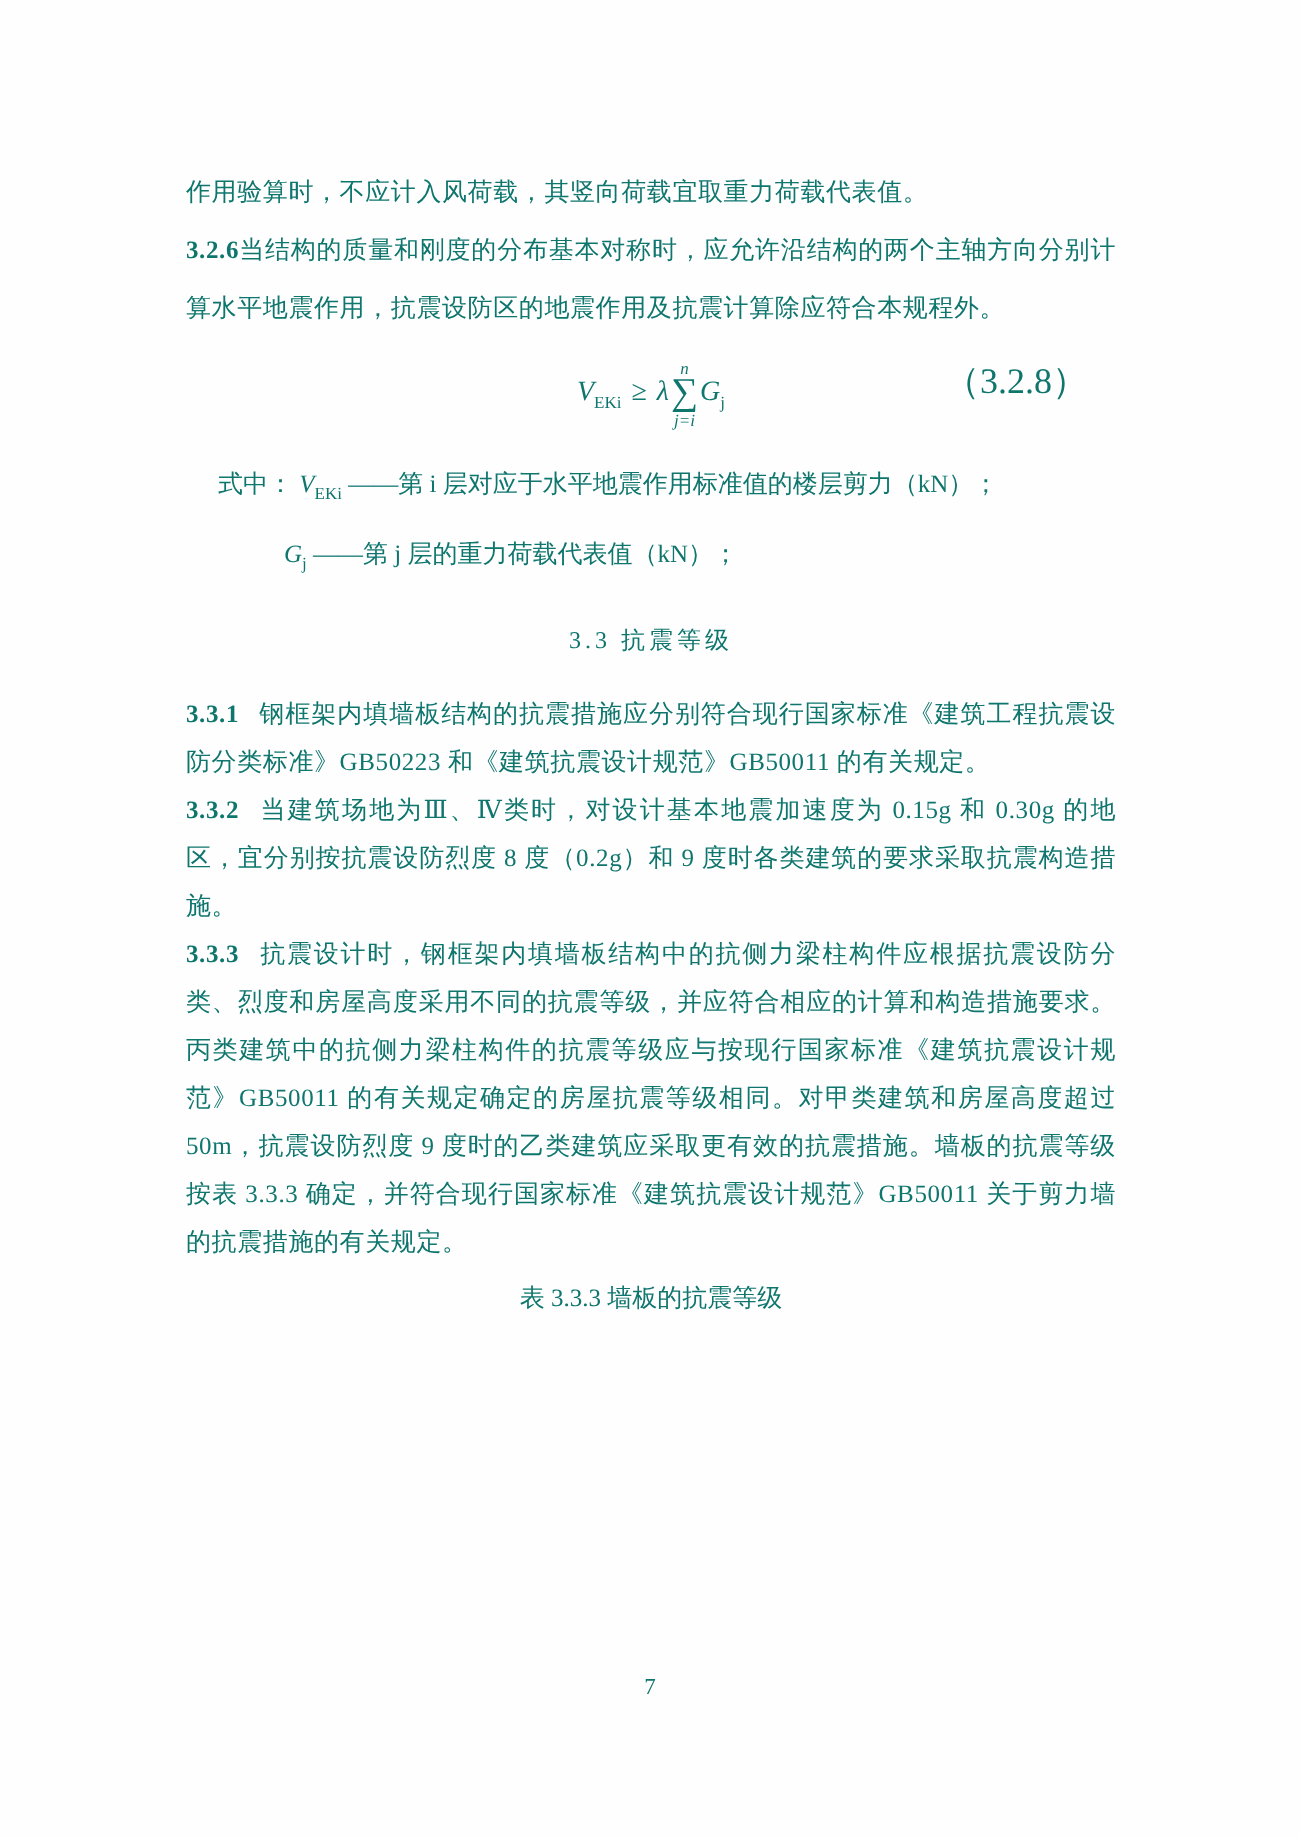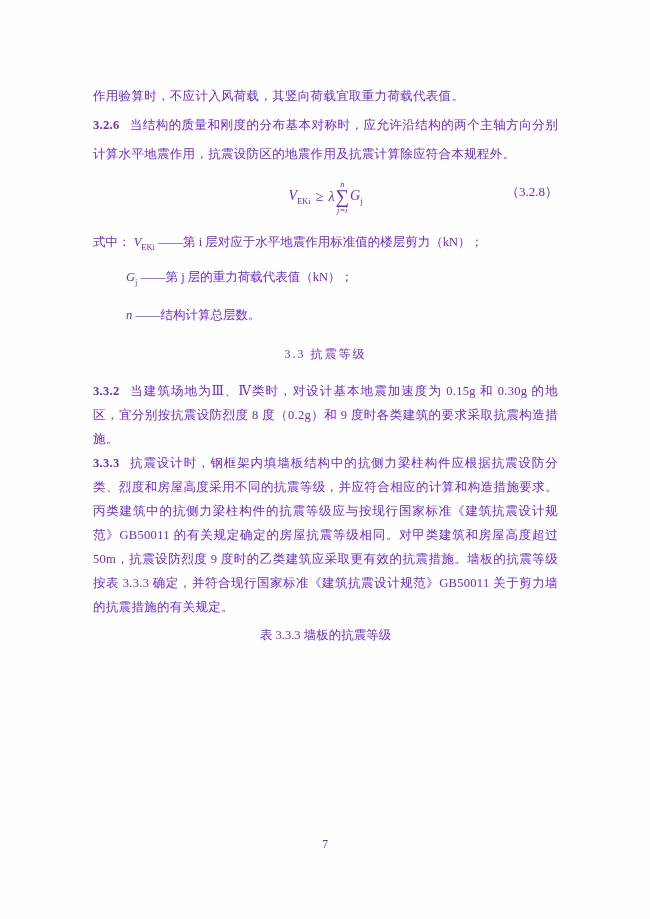--- a/index.html
+++ b/index.html
@@ -4,37 +4,37 @@
 <style>
   * { margin: 0; padding: 0; box-sizing: border-box; }
   html, body { background: #ffffff; }
   .page {
     position: relative;
     width: 650px;
     height: 919px;
     margin: 0 auto;
     background: #fefefe;
     font-family: "Liberation Serif", "DejaVu Serif", serif;
-    color: #6d28d9;
+    color: #0f766e;
     overflow: hidden;
     text-decoration: underline;
   }
   .content {
     position: absolute;
     left: 93px;
     top: 82px;
     width: 465px;
   }
   .para {
     font-size: 12.5px;
     line-height: 29px;
     text-align: justify;
     letter-spacing: 0.3px;
   }
-  .para b { margin-right: 10px; }
+  .para b { margin-right: 0; }
   .sec-b .para { line-height: 24px; }
   .sec-b .para b { margin-right: 10px; }
 
   
   .formula-row {
     position: relative;
     height: 52px;
     display: flex;
     align-items: center;
     justify-content: center;
@@ -51,29 +51,29 @@
     display: inline-flex;
     flex-direction: column;
     align-items: center;
     margin: 0 1px;
     line-height: 1;
   }
   .sum-limit { font-size: 8.5px; font-style: italic; line-height: 1; }
   .sum-sym { font-size: 19px; font-style: normal; line-height: 0.9; }
   .eq-number {
     position: absolute;
-    right: 0;
+    right: 14px;
     top: 50%;
     transform: translateY(-78%);
-    font-size: 13px;
+    font-size: 18px;
     font-style: normal;
   }
 
   
-  .defs { font-size: 12.5px; }
+  .defs { font-size: 12.5px; margin-left: 16px; }
   .def-line { line-height: 30px; text-align: justify; }
   .def-line.indented { padding-left: 33px; }
   .def-term { font-style: italic; }
   .def-term sub { font-size: 8.5px; font-style: normal; }
 
   .section-heading {
     text-align: center;
     font-size: 12px;
     letter-spacing: 2px;
     margin: 16px 0 16px 0;
@@ -130,30 +130,29 @@
     <div class="defs">
       <div class="def-line">
         <span>式中：</span>
         <span class="def-term"><span>V</span><sub>EKi</sub></span>
         <span>——第 i 层对应于水平地震作用标准值的楼层剪力（kN）；</span>
       </div>
       <div class="def-line indented">
         <span class="def-term"><span>G</span><sub>j</sub></span>
         <span>——第 j 层的重力荷载代表值（kN）；</span>
       </div>
-      <div class="def-line indented" style="margin-top:4px;">
-        <span class="def-term"><span>n</span></span>
-        <span>——结构计算总层数。</span>
-      </div>
     </div>
 
 
     <h2 class="section-heading">3.3 抗震等级</h2>
 
     <div class="sec-b">
+      <p class="para">
+        <b>3.3.1</b><span>钢框架内填墙板结构的抗震措施应分别符合现行国家标准《建筑工程抗震设防分类标准》GB50223 和《建筑抗震设计规范》GB50011 的有关规定。</span>
+      </p>
       <p class="para">
         <b>3.3.2</b><span>当建筑场地为Ⅲ、Ⅳ类时，对设计基本地震加速度为 0.15g 和 0.30g 的地区，宜分别按抗震设防烈度 8 度（0.2g）和 9 度时各类建筑的要求采取抗震构造措施。</span>
       </p>
       <p class="para">
         <b>3.3.3</b><span>抗震设计时，钢框架内填墙板结构中的抗侧力梁柱构件应根据抗震设防分类、烈度和房屋高度采用不同的抗震等级，并应符合相应的计算和构造措施要求。丙类建筑中的抗侧力梁柱构件的抗震等级应与按现行国家标准《建筑抗震设计规范》GB50011 的有关规定确定的房屋抗震等级相同。对甲类建筑和房屋高度超过 50m，抗震设防烈度 9 度时的乙类建筑应采取更有效的抗震措施。墙板的抗震等级按表 3.3.3 确定，并符合现行国家标准《建筑抗震设计规范》GB50011 关于剪力墙的抗震措施的有关规定。</span>
       </p>
     </div>
 
     <div class="table-caption">表 3.3.3 墙板的抗震等级</div>
 

